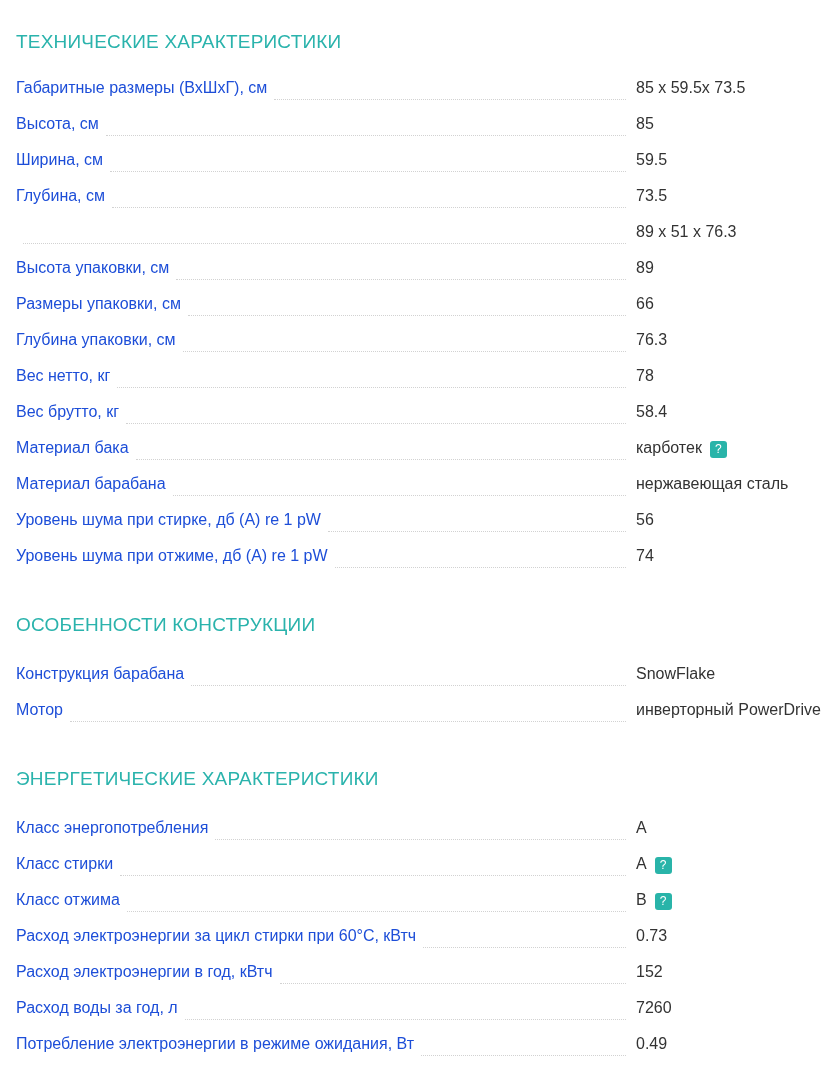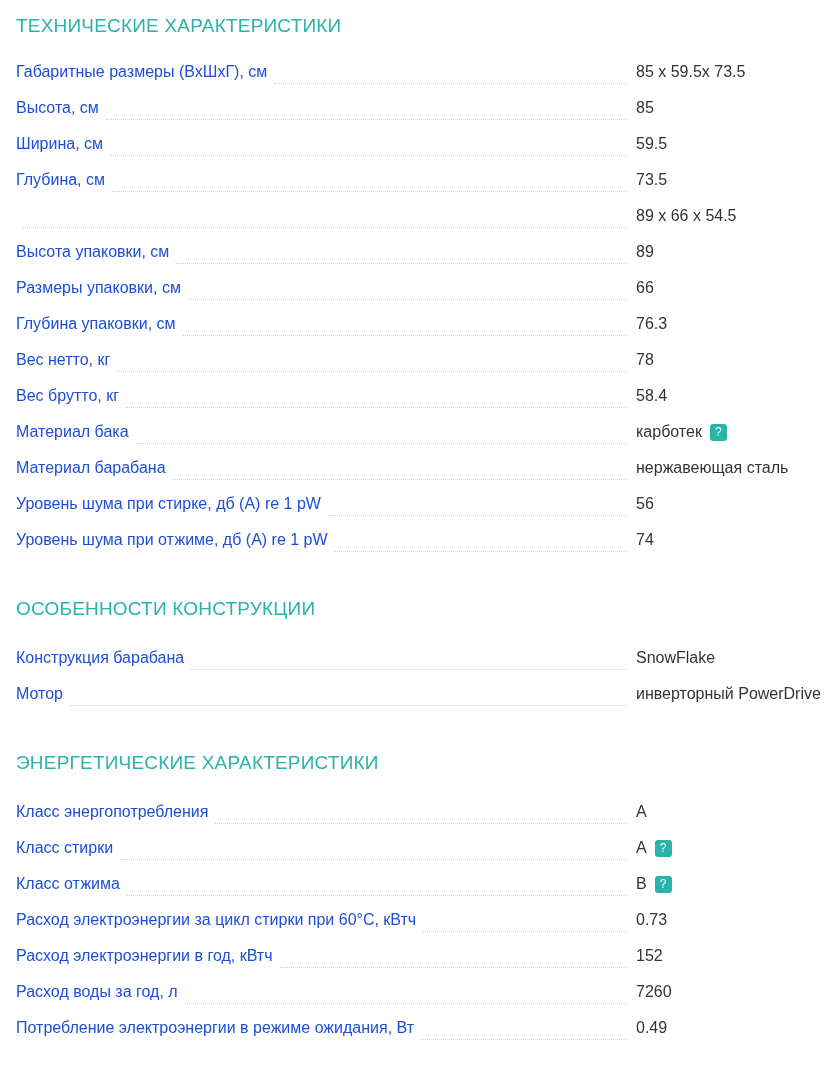--- a/index.html
+++ b/index.html
@@ -6,21 +6,21 @@
     margin: 0;
     padding: 0;
     background: #ffffff;
     font-family: "Liberation Sans", "DejaVu Sans", sans-serif;
     color: #333333;
   }
   .page {
     width: 825px;
     height: 1081px;
     box-sizing: border-box;
-    padding: 0 4px 30px 16px;
+    padding: 16px 4px 30px 16px;
     overflow: hidden;
     background: #ffffff;
   }
   .section-title {
     font-size: 19px;
     line-height: 22px;
     font-weight: 400;
     letter-spacing: 0.2px;
     color: #2ab3ac;
     margin: 40px 0 20px 0;
@@ -45,21 +45,21 @@
     flex: 1 1 auto;
     height: 23px;
     border-bottom: 1px dotted #d2d2d2;
     margin: 0 10px 0 7px;
     min-width: 10px;
   }
   .value-wrap {
     flex: 0 0 auto;
     width: 185px;
     display: flex;
-    align-items: center;
+    align-items: flex-end;
     white-space: nowrap;
   }
   .value {
     color: #333333;
   }
   .help-badge {
     display: none;
     width: 17px;
     height: 17px;
     margin-left: 8px;
@@ -116,21 +116,21 @@
     <span class="leader"></span>
     <span class="value-wrap">
       <span class="value">73.5</span>
 
     </span>
   </div>
 
   <div class="row">
     <span class="leader"></span>
     <span class="value-wrap">
-      <span class="value">89 x 66 x 54.5</span>
+      <span class="value">89 x 51 x 76.3</span>
 
     </span>
   </div>
 
   <div class="row">
     <span class="label">Высота упаковки, см</span>
     <span class="leader"></span>
     <span class="value-wrap">
       <span class="value">89</span>
 

